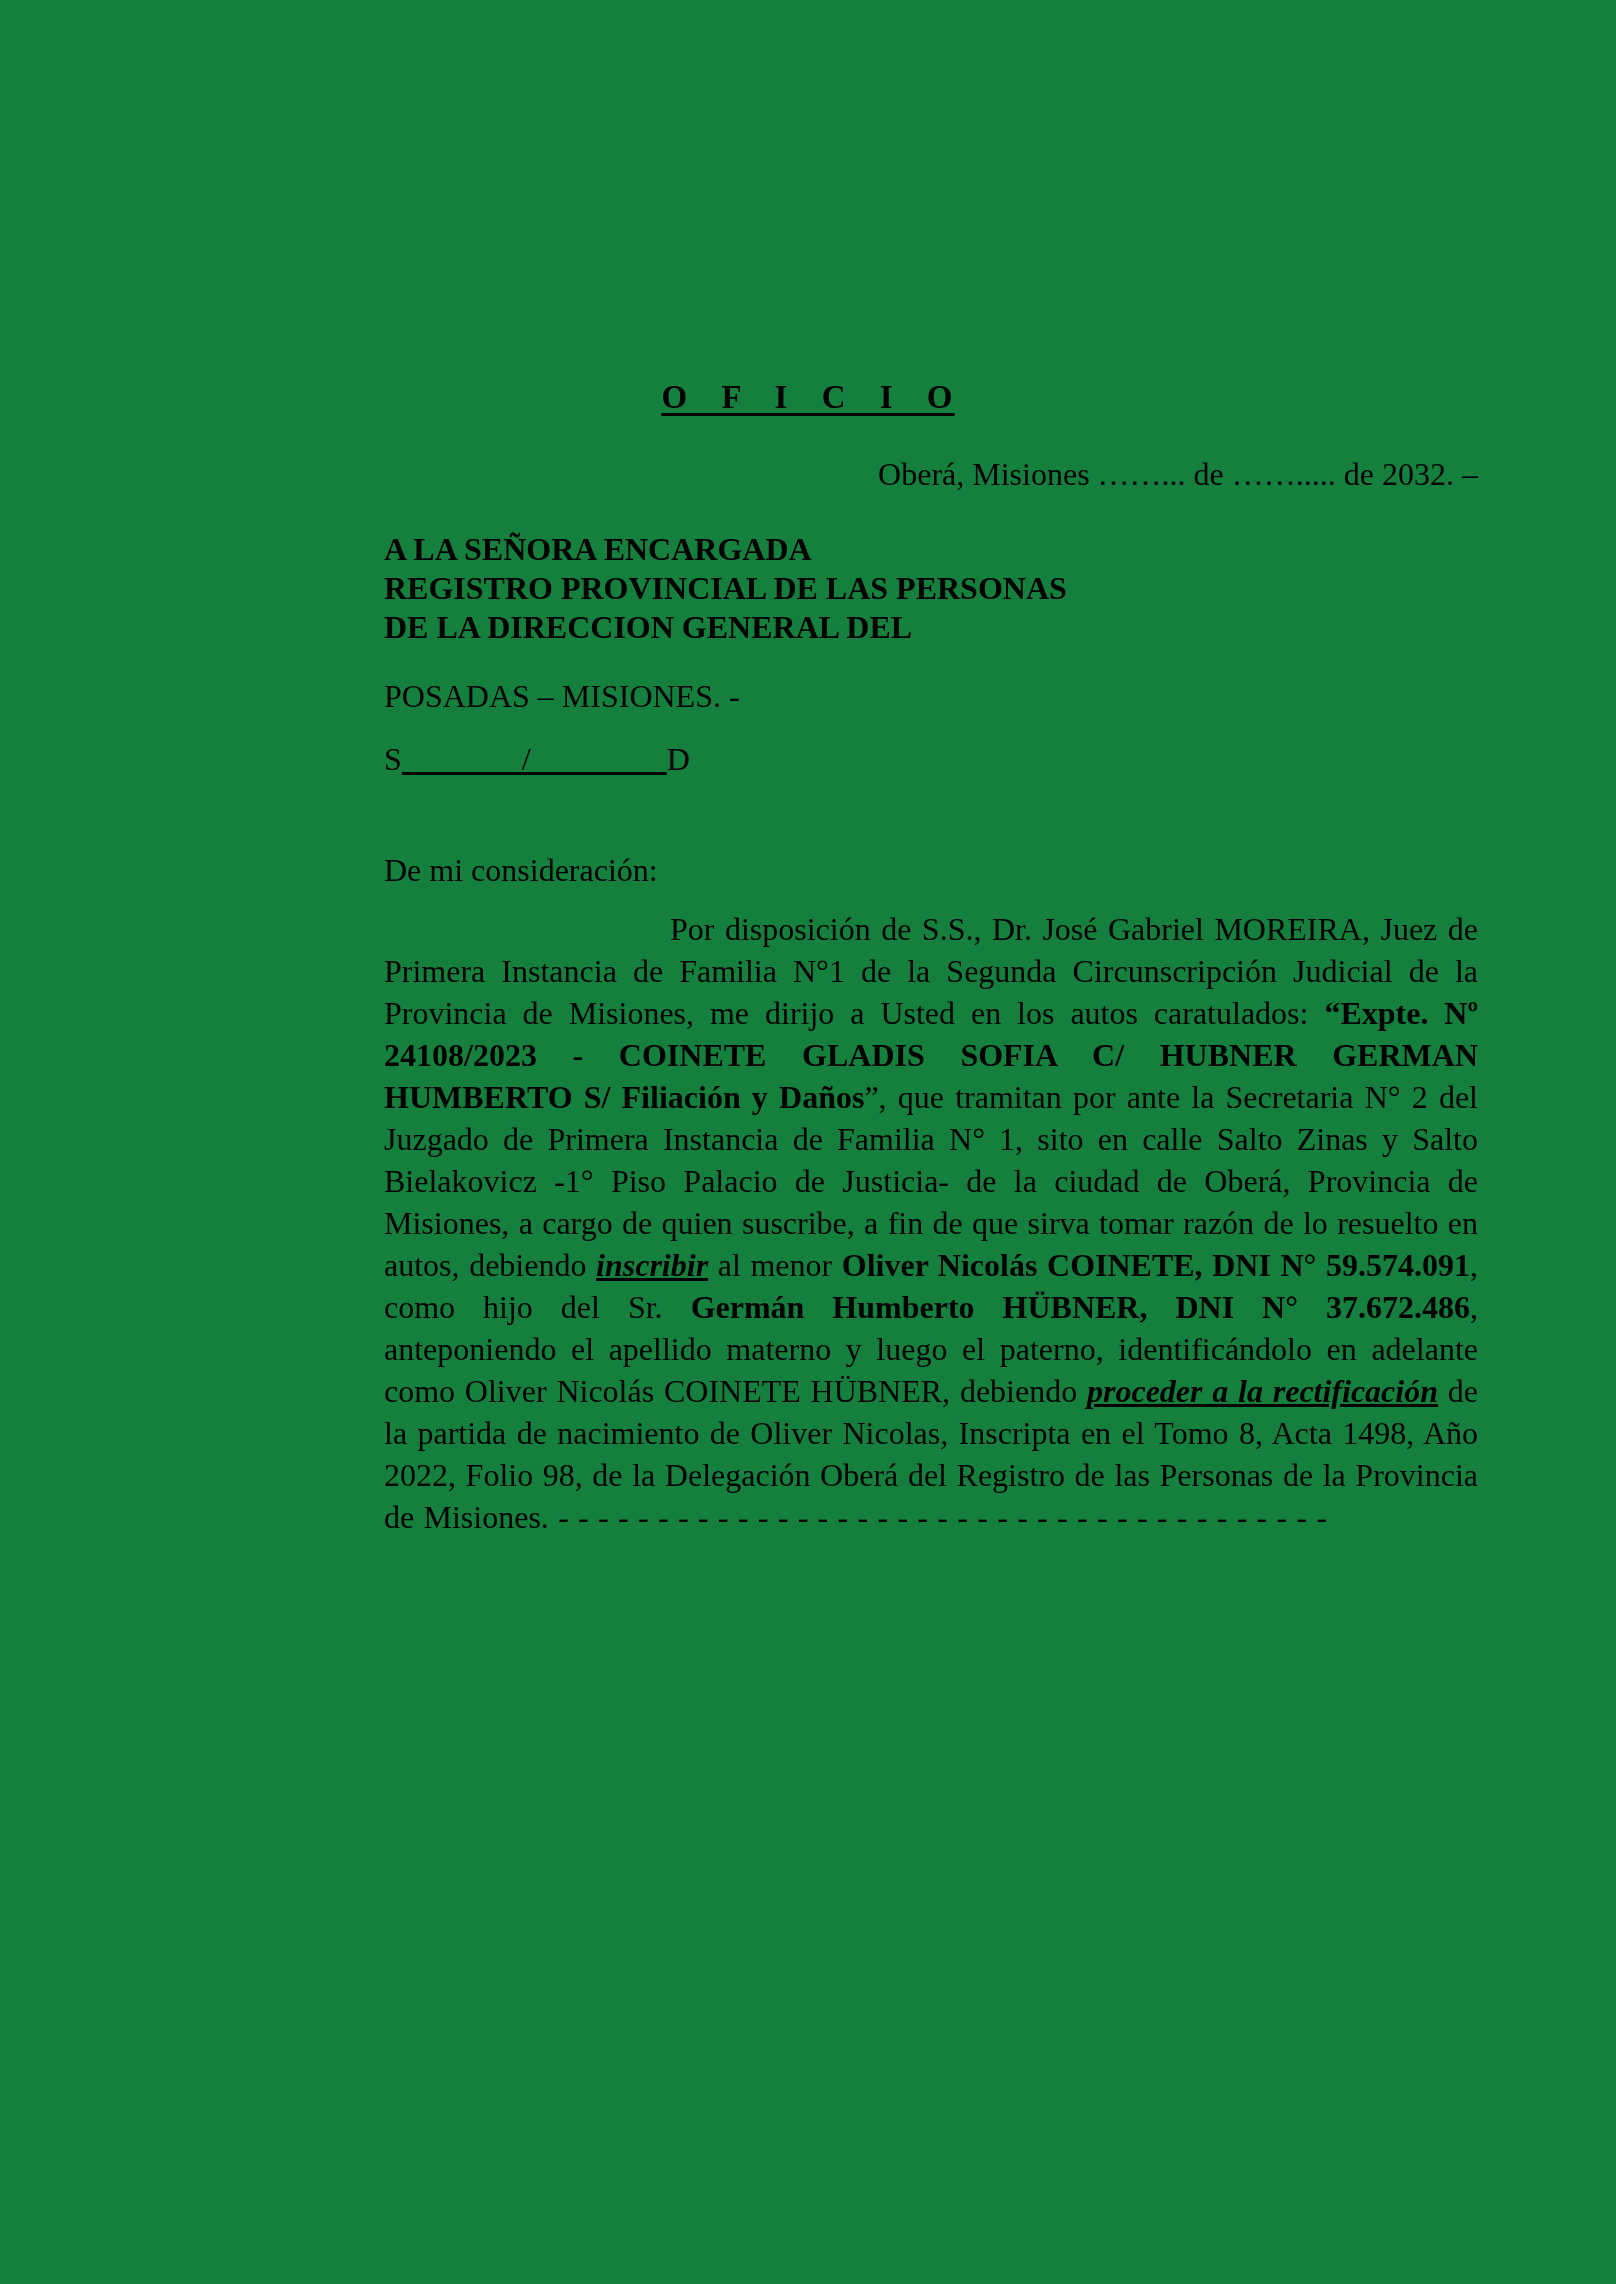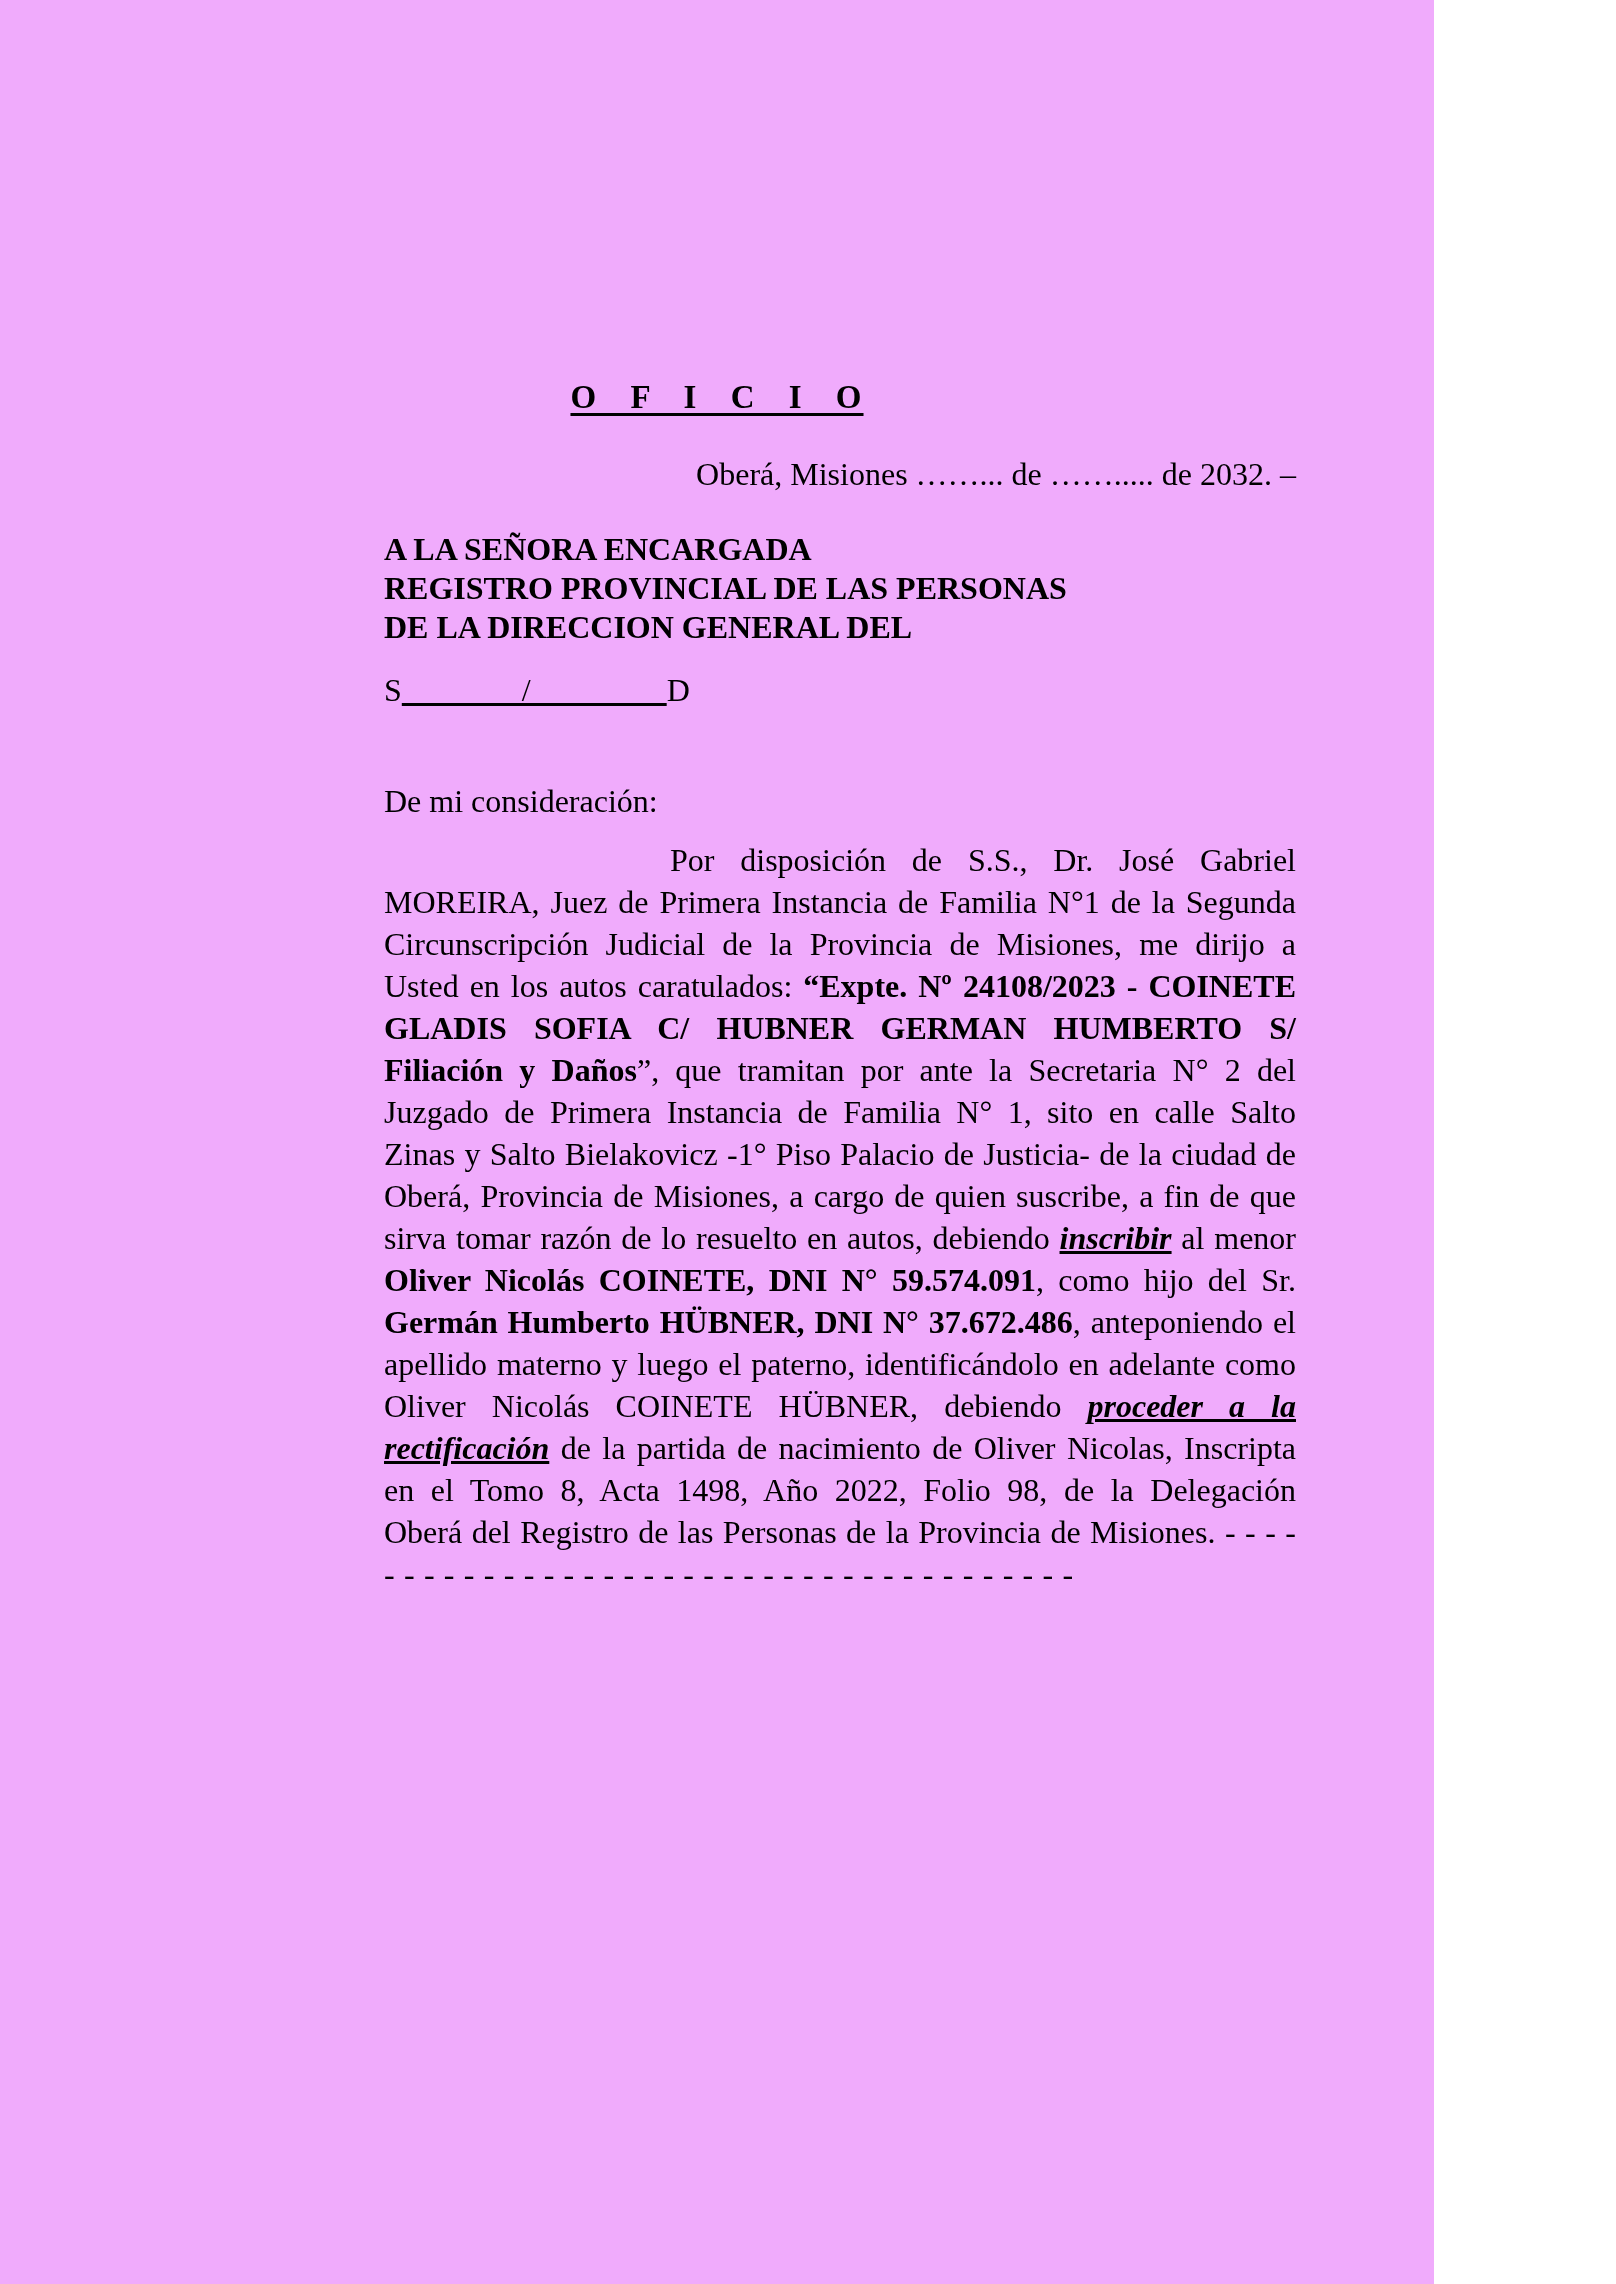--- a/index.html
+++ b/index.html
@@ -2,24 +2,24 @@
 <html lang="es" style="font-size:10.4px"><head>
 <meta charset="utf-8">
 <style>
   html, body {
     margin: 0;
     padding: 0;
     background: #ffffff;
   }
   .page {
     position: relative;
-    width: 1434px;
+    width: 1616px;
     min-height: 2284px;
     box-sizing: border-box;
-    background: #f0abfc;
+    background: #15803d;
     color: #000000;
     font-family: "Liberation Serif", "DejaVu Serif", serif;
     font-size: 32px;
     padding: 378px 138px 78px 384px;
   }
   .doc-title {
     margin-left: -246px; 
     text-align: center;
     font-weight: 700;
     font-size: 33px;
@@ -78,20 +78,21 @@
   </div>
 
   <div class="date-line">Oberá, Misiones ……... de ……..... de 2032. –</div>
 
   <div class="addressee">
     <div>A LA SEÑORA ENCARGADA</div>
     <div>REGISTRO PROVINCIAL DE LAS PERSONAS</div>
     <div>DE LA DIRECCION GENERAL DEL</div>
   </div>
 
+  <div class="city-line">POSADAS – MISIONES. -</div>
 
   <div class="salutation-line">
     <span>S</span><span class="fill">&nbsp;&nbsp;&nbsp;&nbsp;&nbsp;&nbsp;&nbsp;&nbsp;&nbsp;&nbsp;&nbsp;&nbsp;&nbsp;&nbsp;&nbsp;/&nbsp;&nbsp;&nbsp;&nbsp;&nbsp;&nbsp;&nbsp;&nbsp;&nbsp;&nbsp;&nbsp;&nbsp;&nbsp;&nbsp;&nbsp;&nbsp;&nbsp;</span><span>D</span>
   </div>
 
   <div class="greeting-line">De mi consideración:</div>
 
   <p class="body-paragraph"><span>Por disposición de S.S., Dr. José Gabriel MOREIRA, Juez de Primera Instancia de Familia N°1 de la Segunda Circunscripción Judicial de la Provincia de Misiones, me dirijo a Usted en los autos caratulados: </span><span class="bold">“Expte. Nº 24108/2023 - COINETE GLADIS SOFIA C/ HUBNER GERMAN HUMBERTO S/ Filiación y Daños</span><span>”, que tramitan por ante la Secretaria N° 2 del Juzgado de Primera Instancia de Familia N° 1, sito en calle Salto Zinas y Salto Bielakovicz -1° Piso Palacio de Justicia- de la ciudad de Oberá, Provincia de Misiones, a cargo de quien suscribe, a fin de que sirva tomar razón de lo resuelto en autos, debiendo </span><span class="bold italic underline">inscribir</span><span> al menor </span><span class="bold">Oliver Nicolás COINETE, DNI N° 59.574.091</span><span>, como hijo del Sr. </span><span class="bold">Germán Humberto HÜBNER, DNI N° 37.672.486</span><span>, anteponiendo el apellido materno y luego el paterno, identificándolo en adelante como Oliver Nicolás COINETE HÜBNER, debiendo </span><span class="bold italic underline">proceder a la rectificación</span><span> de la partida de nacimiento de Oliver Nicolas, Inscripta en el Tomo 8, Acta 1498, Año 2022, Folio 98, de la Delegación Oberá del Registro de las Personas de la Provincia de Misiones. </span><span>- - - - - - - - - - - - - - - - - - - - - - - - - - - - - - - - - - - - - - -</span></p>
 
 </div>

